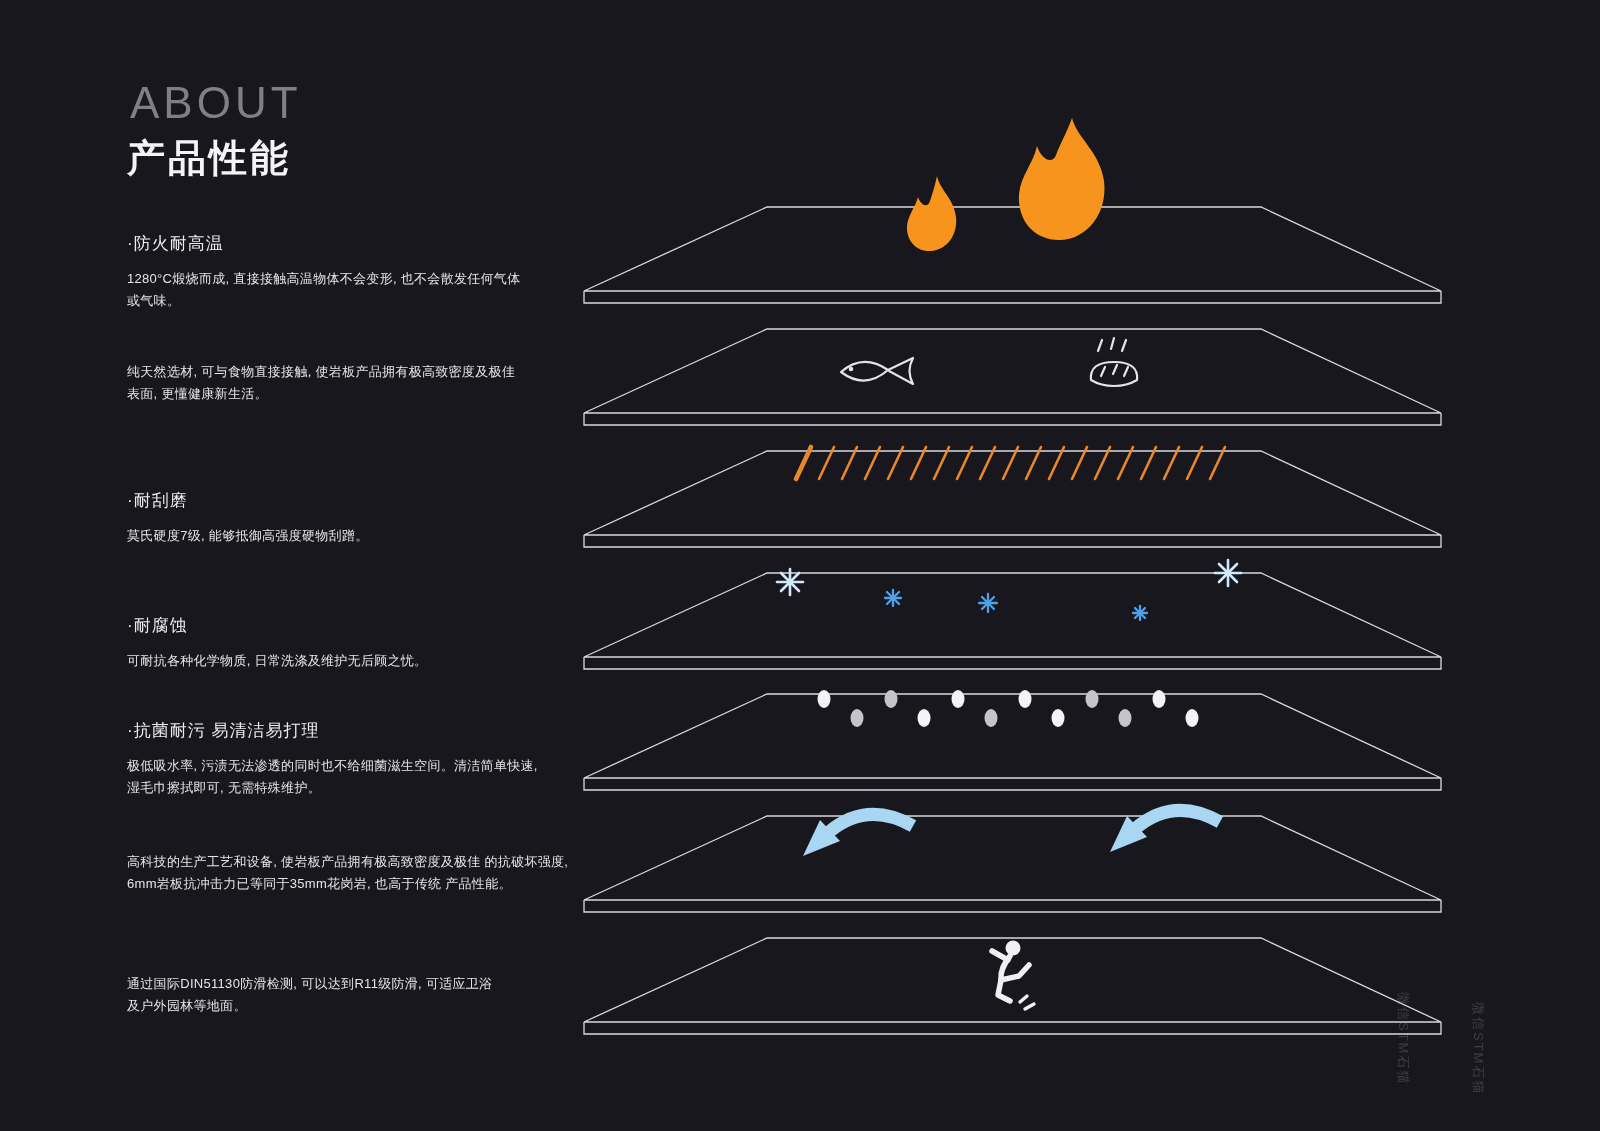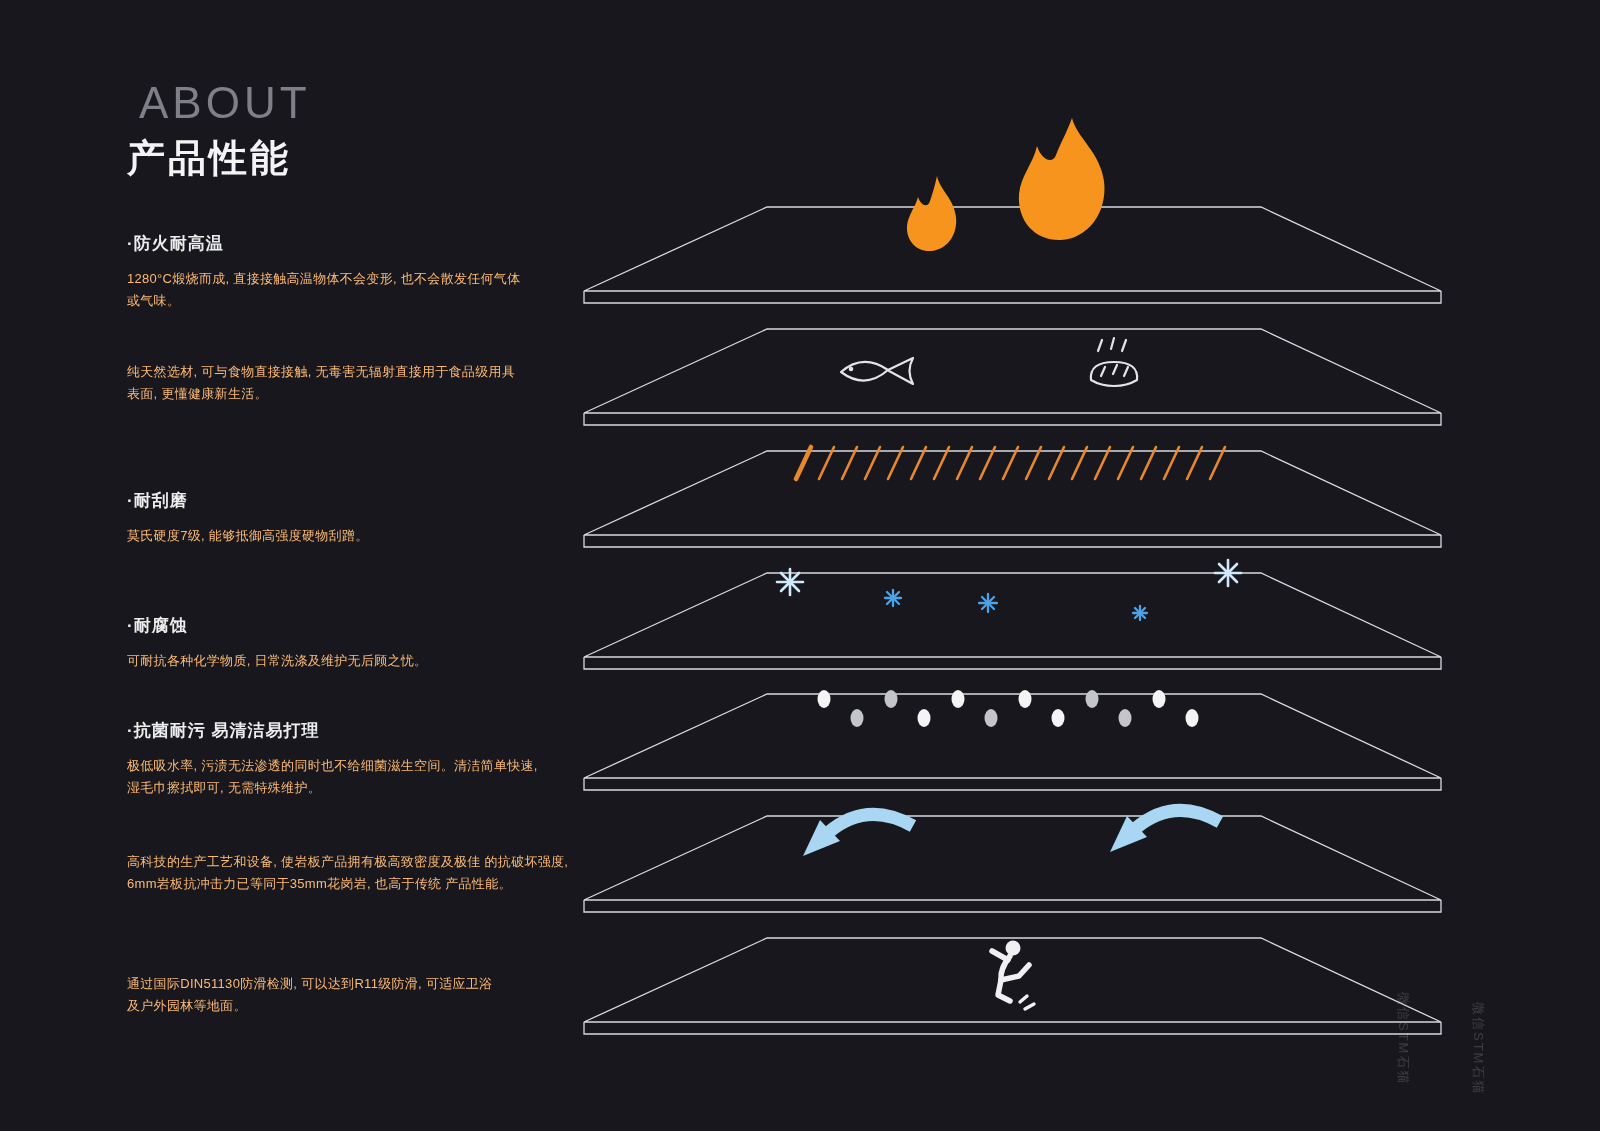--- a/index.html
+++ b/index.html
@@ -5,31 +5,31 @@
   html,body{margin:0;padding:0;}
   body{
     width:1600px;height:1131px;
     background:#17171d;
     font-family:"Liberation Sans","DejaVu Sans",sans-serif;
     overflow:hidden;position:relative;
     color:#ecedee;
   }
   .page{position:absolute;inset:0;}
   .eyebrow{
-    position:absolute;left:139px;top:78px;
+    position:absolute;left:130px;top:78px;
     font-size:44px;letter-spacing:4px;color:#7f7f87;font-weight:400;
   }
   .page-title{
     position:absolute;left:127px;top:133px;
     font-size:38px;font-weight:700;color:#f4f4f6;letter-spacing:3px;text-align:center;
   }
   .feature{position:absolute;left:127px;width:470px;}
-  .f-title{font-size:17px;font-weight:700;color:#eceded;letter-spacing:1px;}
+  .f-title{font-size:17px;font-weight:400;color:#eceded;letter-spacing:1px;}
   .f-desc{
-    margin-top:13px;font-size:13px;line-height:1.7;color:#fdba74;
+    margin-top:13px;font-size:13px;line-height:1.7;color:#e5e5e5;
     white-space:pre-line;letter-spacing:.3px;
   }
   svg{position:absolute;display:block;overflow:visible;}
   .slab{left:575px;width:875px;height:102px;}
   .slabline{fill:none;stroke:#d9d9e0;stroke-width:1.3;}
   .scratch{stroke:#e8872b;stroke-width:2.6;stroke-linecap:round;}
   .scratch-bold{stroke:#e8872b;stroke-width:4.6;stroke-linecap:round;}
   .flake-big{stroke:#cfe9fb;stroke-width:2.6;stroke-linecap:round;}
   .flake-sm{stroke:#4da2e8;stroke-width:2.3;stroke-linecap:round;}
   .arrow-stroke{stroke:#a9d6f2;stroke-width:13;fill:none;}
@@ -50,21 +50,21 @@
 
   <div class="eyebrow">ABOUT</div>
   <div class="page-title">产品性能</div>
 
   <div class="feature" style="top:232px">
     <div class="f-title">·防火耐高温</div>
     <div class="f-desc">1280°C煅烧而成, 直接接触高温物体不会变形, 也不会散发任何气体
 或气味。</div>
   </div>
   <div class="feature" style="top:348px">
-    <div class="f-desc">纯天然选材, 可与食物直接接触, 无毒害无辐射直接用于食品级用具
+    <div class="f-desc">纯天然选材, 可与食物直接接触, 使岩板产品拥有极高致密度及极佳
 表面, 更懂健康新生活。</div>
   </div>
   <div class="feature" style="top:489px">
     <div class="f-title">·耐刮磨</div>
     <div class="f-desc">莫氏硬度7级, 能够抵御高强度硬物刮蹭。</div>
   </div>
   <div class="feature" style="top:719px">
     <div class="f-title">·抗菌耐污 易清洁易打理</div>
     <div class="f-desc">极低吸水率, 污渍无法渗透的同时也不给细菌滋生空间。清洁简单快速,
 湿毛巾擦拭即可, 无需特殊维护。</div>

